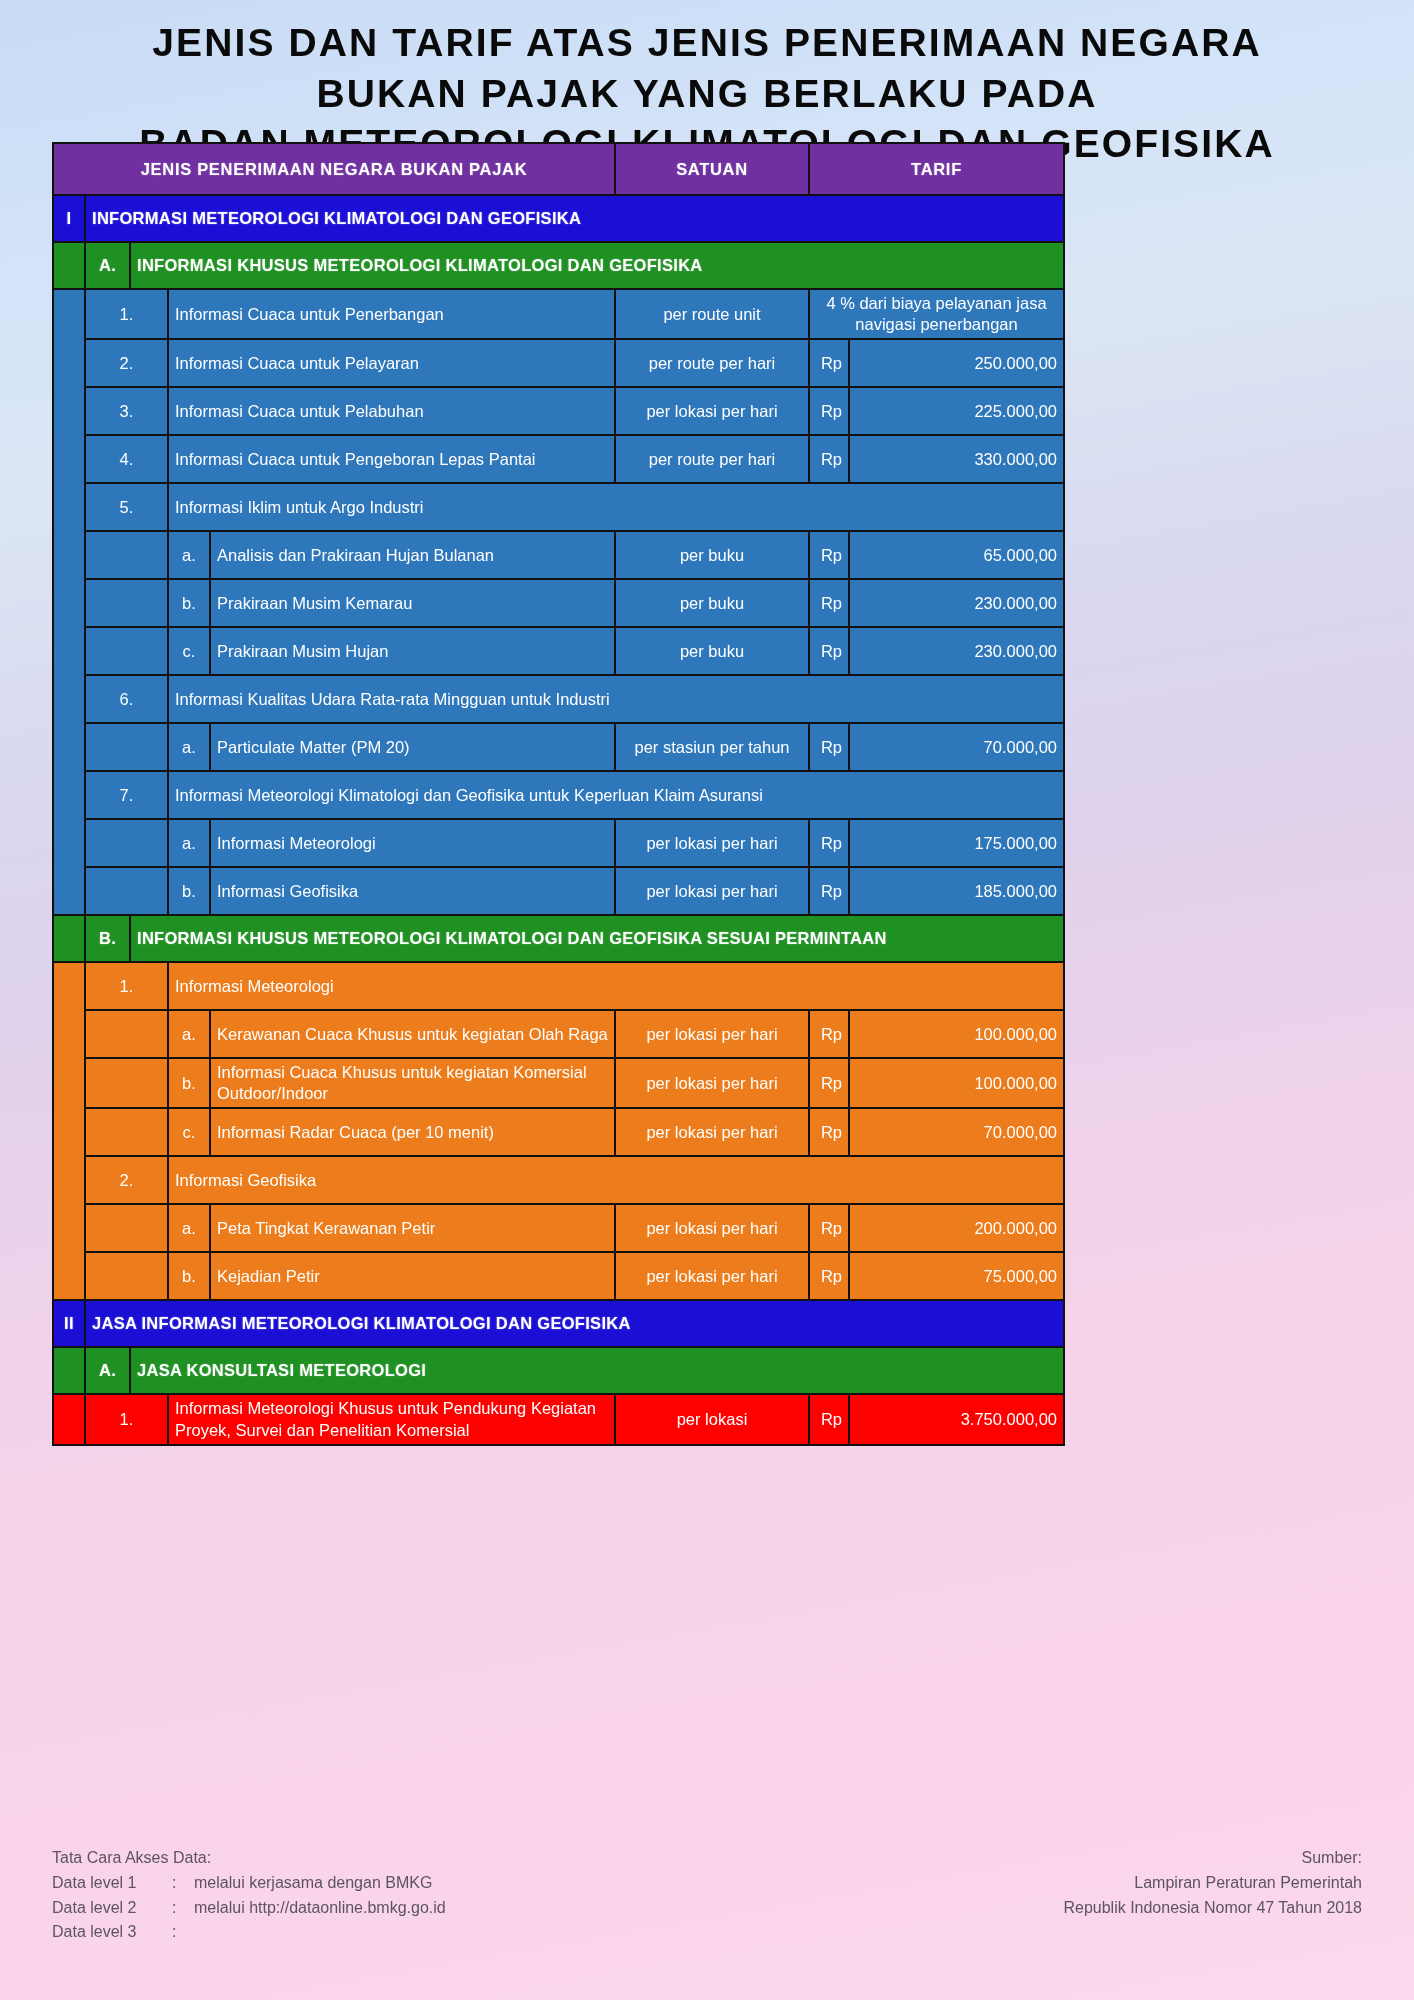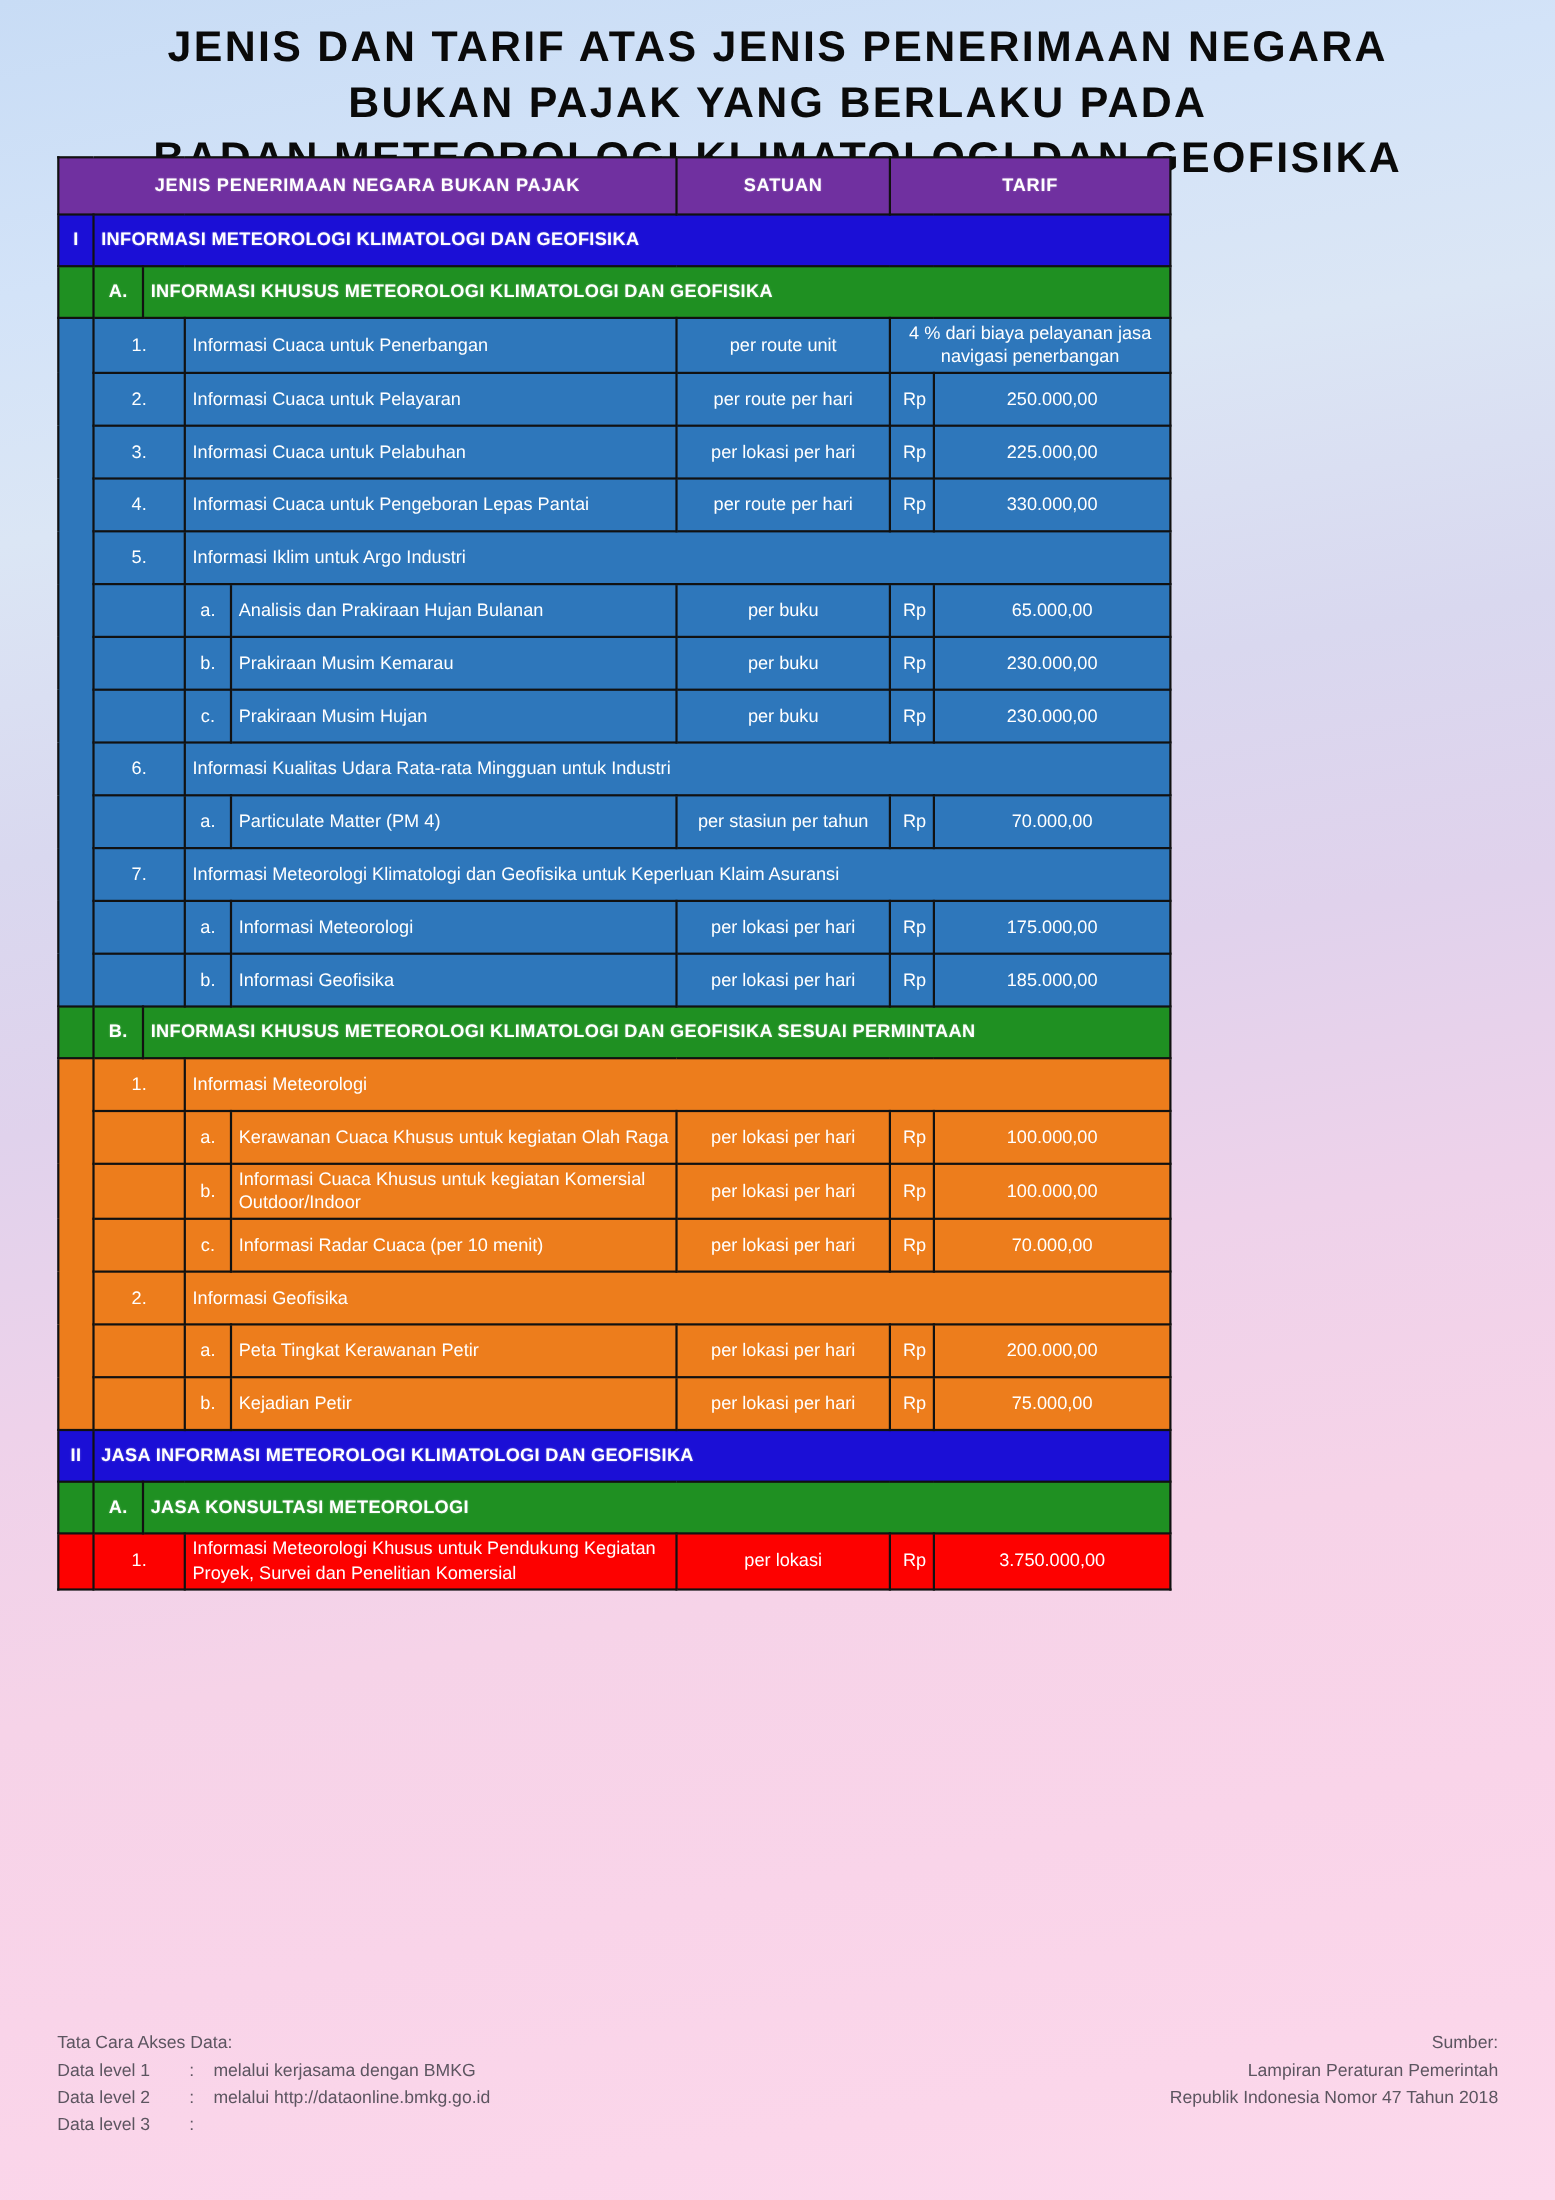--- a/index.html
+++ b/index.html
@@ -103,21 +103,21 @@
   .blue td   { background: #2e77bb; }
   .orange td { background: #ed7d1c; }
   .red td    { background: #fd0100; }
 
   .r-std { height: 48px; }
 
   .num, .sub { text-align: center; font-size: 16.5px; }
   .desc { text-align: left; padding-left: 10px; font-size: 16.5px; line-height: 1.28; }
   .satuan { text-align: center; font-size: 16.5px; }
   .rp { text-align: right; padding-left: 8px; font-size: 16.5px; margin-left: 16px; }
-  .val { text-align: center; padding-right: 12px; font-size: 16.5px; margin-top: 48px; }
+  .val { text-align: right; padding-right: 12px; font-size: 16.5px; margin-top: 48px; }
   .val-center { text-align: center; font-size: 16.5px; line-height: 1.28; padding: 2px 8px; }
   .blank { }
 
   
   #footer {
     position: absolute;
     left: 0;
     top: 1846px;
     width: 1414px;
     padding: 0 52px;
@@ -227,21 +227,21 @@
         <td class="rp">Rp</td>
         <td class="val">230.000,00</td>
       </tr>
       <tr class="blue r-std">
         <td class="num" colspan="2">6.</td>
         <td class="desc" colspan="5">Informasi Kualitas Udara Rata-rata Mingguan untuk Industri</td>
       </tr>
       <tr class="blue r-std">
         <td class="blank" colspan="2"></td>
         <td class="sub">a.</td>
-        <td class="desc">Particulate Matter (PM 4)</td>
+        <td class="desc">Particulate Matter (PM 20)</td>
         <td class="satuan">per stasiun per tahun</td>
         <td class="rp">Rp</td>
         <td class="val">70.000,00</td>
       </tr>
       <tr class="blue r-std">
         <td class="num" colspan="2">7.</td>
         <td class="desc" colspan="5">Informasi Meteorologi Klimatologi dan Geofisika untuk Keperluan Klaim Asuransi</td>
       </tr>
       <tr class="blue r-std">
         <td class="blank" colspan="2"></td>

